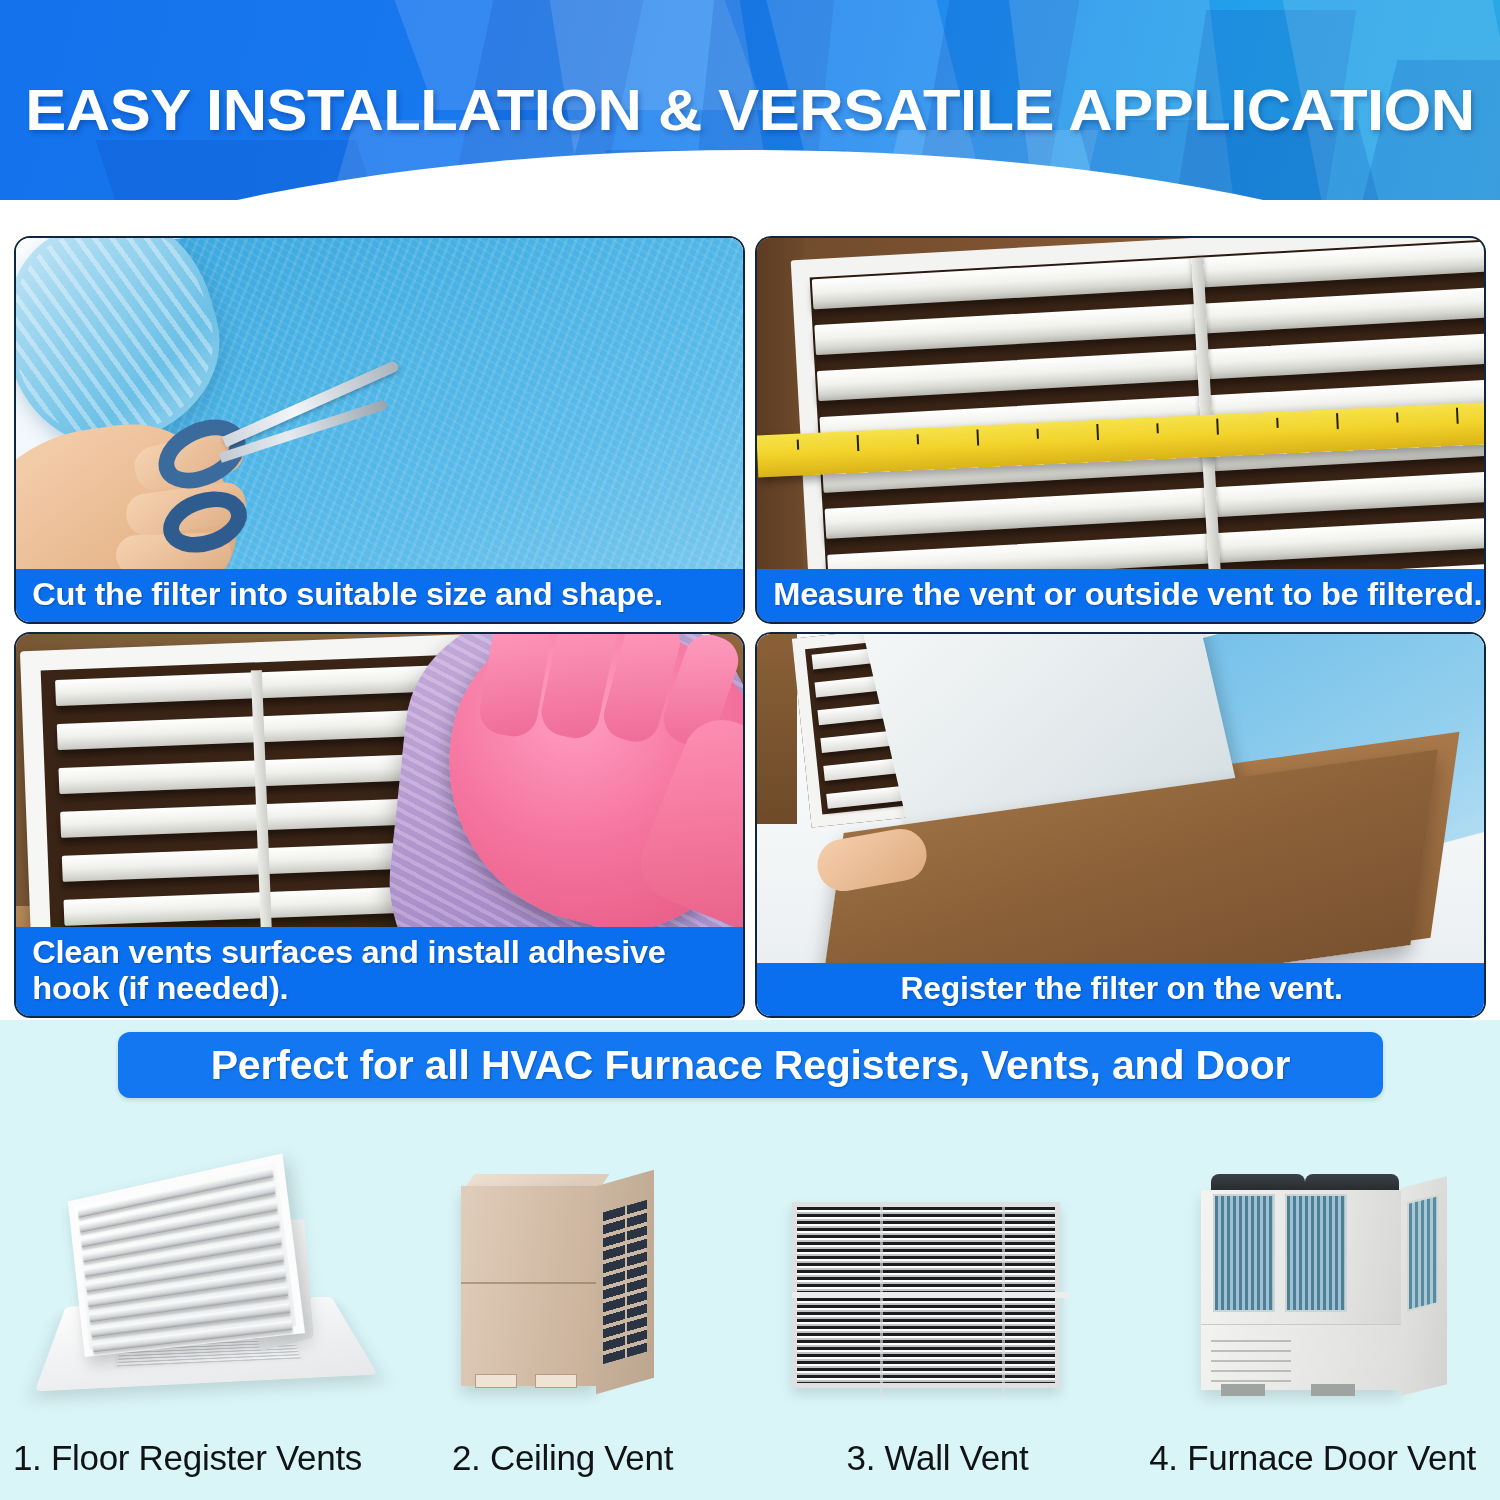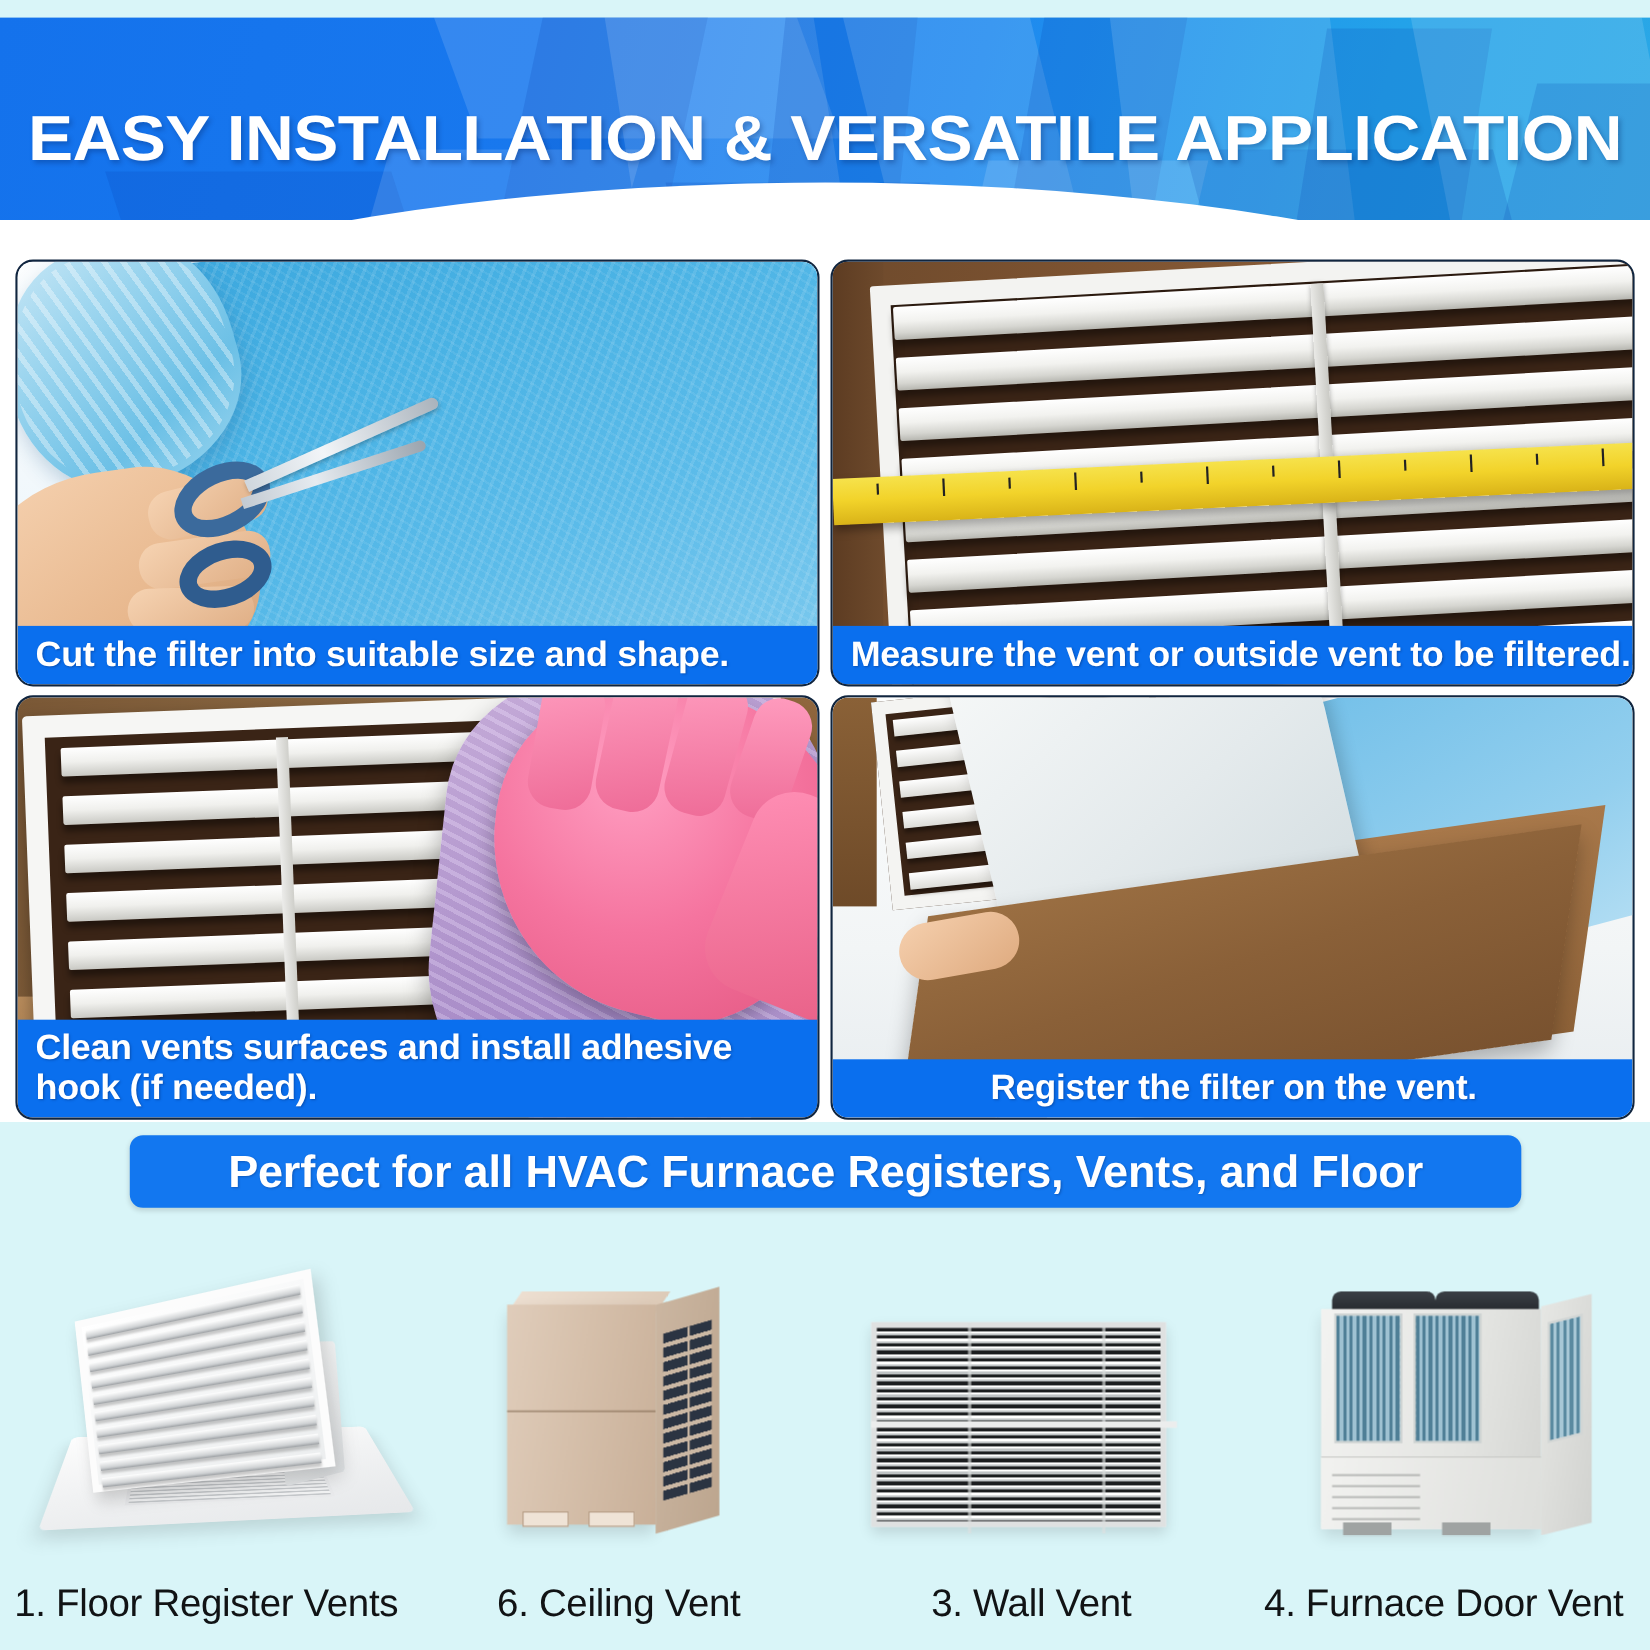--- a/index.html
+++ b/index.html
@@ -15,21 +15,21 @@
     position: relative;
     width: 1500px;
     height: 1500px;
     background: #d9f5f8;
     overflow: hidden;
   }
 
   
   .header {
     position: absolute;
-    left: 0; top: 16px;
+    left: 0; top: 0;
     width: 1500px;
     height: 212px;
     background: linear-gradient(105deg, #1472ec 0%, #1878ee 32%, #1e89ef 58%, #23a2e9 82%, #2aa8e6 100%);
     overflow: hidden;
     text-decoration: underline;
   }
   .hshape {
     position: absolute;
     background: rgba(255,255,255,0.10);
   }
@@ -571,21 +571,21 @@
         <div class="whitefilt"></div>
         <div class="ventbody"></div>
         <div class="fingers"></div>
       </div>
       <div class="caption center">Register the filter on the vent.</div>
     </div>
 
   </div>
 
   <div class="mid-banner">
-    <span>Perfect for all HVAC Furnace Registers, Vents, and Floor</span>
+    <span>Perfect for all HVAC Furnace Registers, Vents, and Door</span>
   </div>
 
   <div class="prow">
 
     <div class="pitem">
       <div class="pimg p1">
         <div class="base"></div>
         <div class="mesh"></div>
         <div class="sidewing"></div>
         <div class="panel3d">
@@ -608,21 +608,21 @@
       <div class="pimg p2">
         <div class="boxtop"></div>
         <div class="box"></div>
         <div class="seam"></div>
         <div class="rside"></div>
         <div class="grille"></div>
         <div class="gridline" style="left:250px"></div>
         <div class="foot" style="left:100px; width:42px"></div>
         <div class="foot" style="left:160px; width:42px"></div>
       </div>
-      <div class="plabel">6. Ceiling Vent</div>
+      <div class="plabel">2. Ceiling Vent</div>
     </div>
 
     <div class="pitem">
       <div class="pimg p3">
         <div class="vent"></div>
         <div class="divv1"></div>
         <div class="divv2"></div>
         <div class="divh"></div>
       </div>
       <div class="plabel">3. Wall Vent</div>

